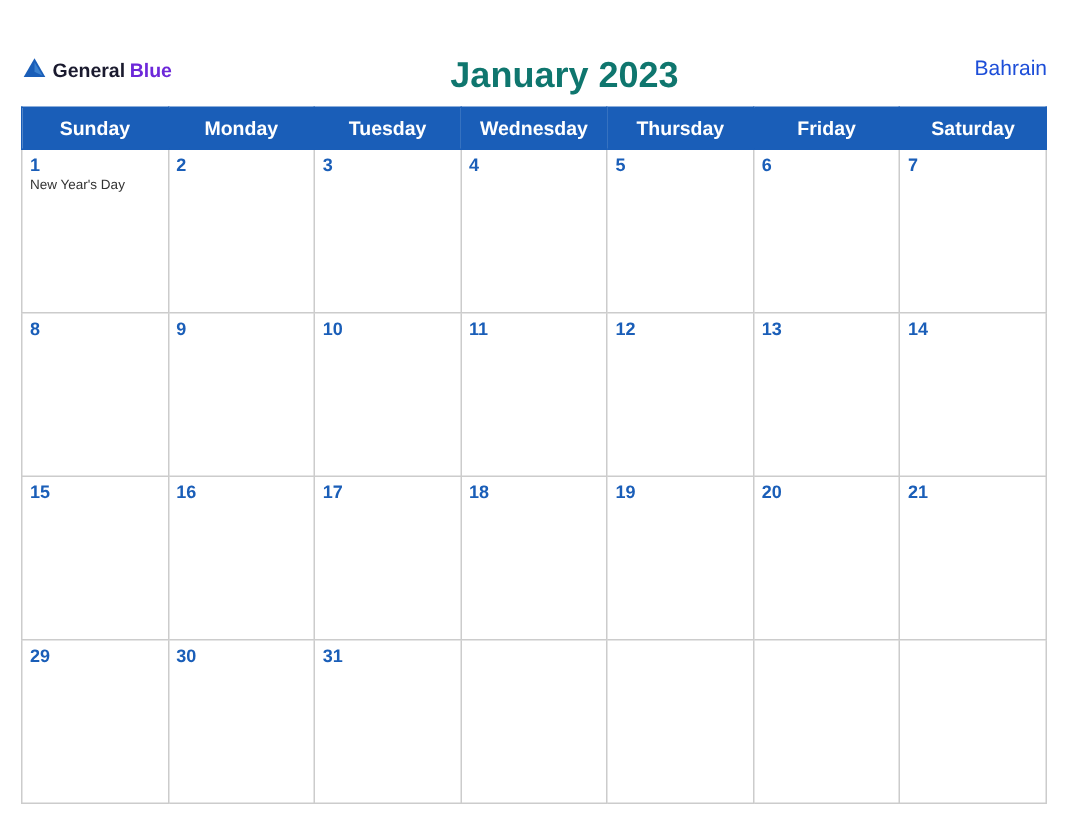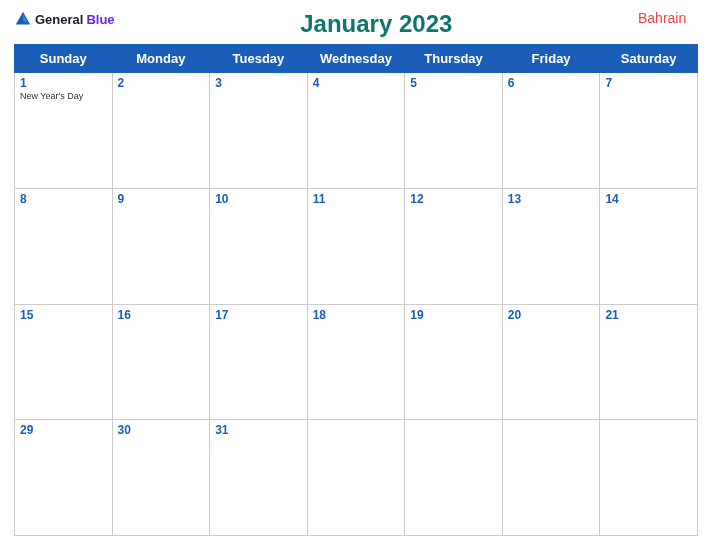--- a/index.html
+++ b/index.html
@@ -18,20 +18,21 @@
       background: #fff;
       padding: 10px 14px 14px 14px;
       display: flex;
       flex-direction: column;
     }
     .calendar-header {
       display: flex;
       justify-content: space-between;
       align-items: flex-start;
       margin-bottom: 6px;
+      margin-top: 27px;
     }
     .logo-area {
       display: flex;
       flex-direction: column;
       align-items: flex-start;
     }
     .logo-text {
       display: flex;
       align-items: center;
       gap: 3px;
@@ -52,21 +53,22 @@
     }
     .month-title {
       font-size: 24px;
       font-weight: bold;
       color: #0f766e;
       text-align: center;
       flex: 1;
     }
     .country-label {
       font-size: 14px;
-      color: #ef4444;
+      color: #1d4ed8;
+      text-align: right;
       min-width: 60px;
     }
     .calendar-table {
       width: 100%;
       border-collapse: collapse;
       flex: 1;
     }
     .calendar-table th {
       background-color: #1a5eb8;
       color: #fff;

